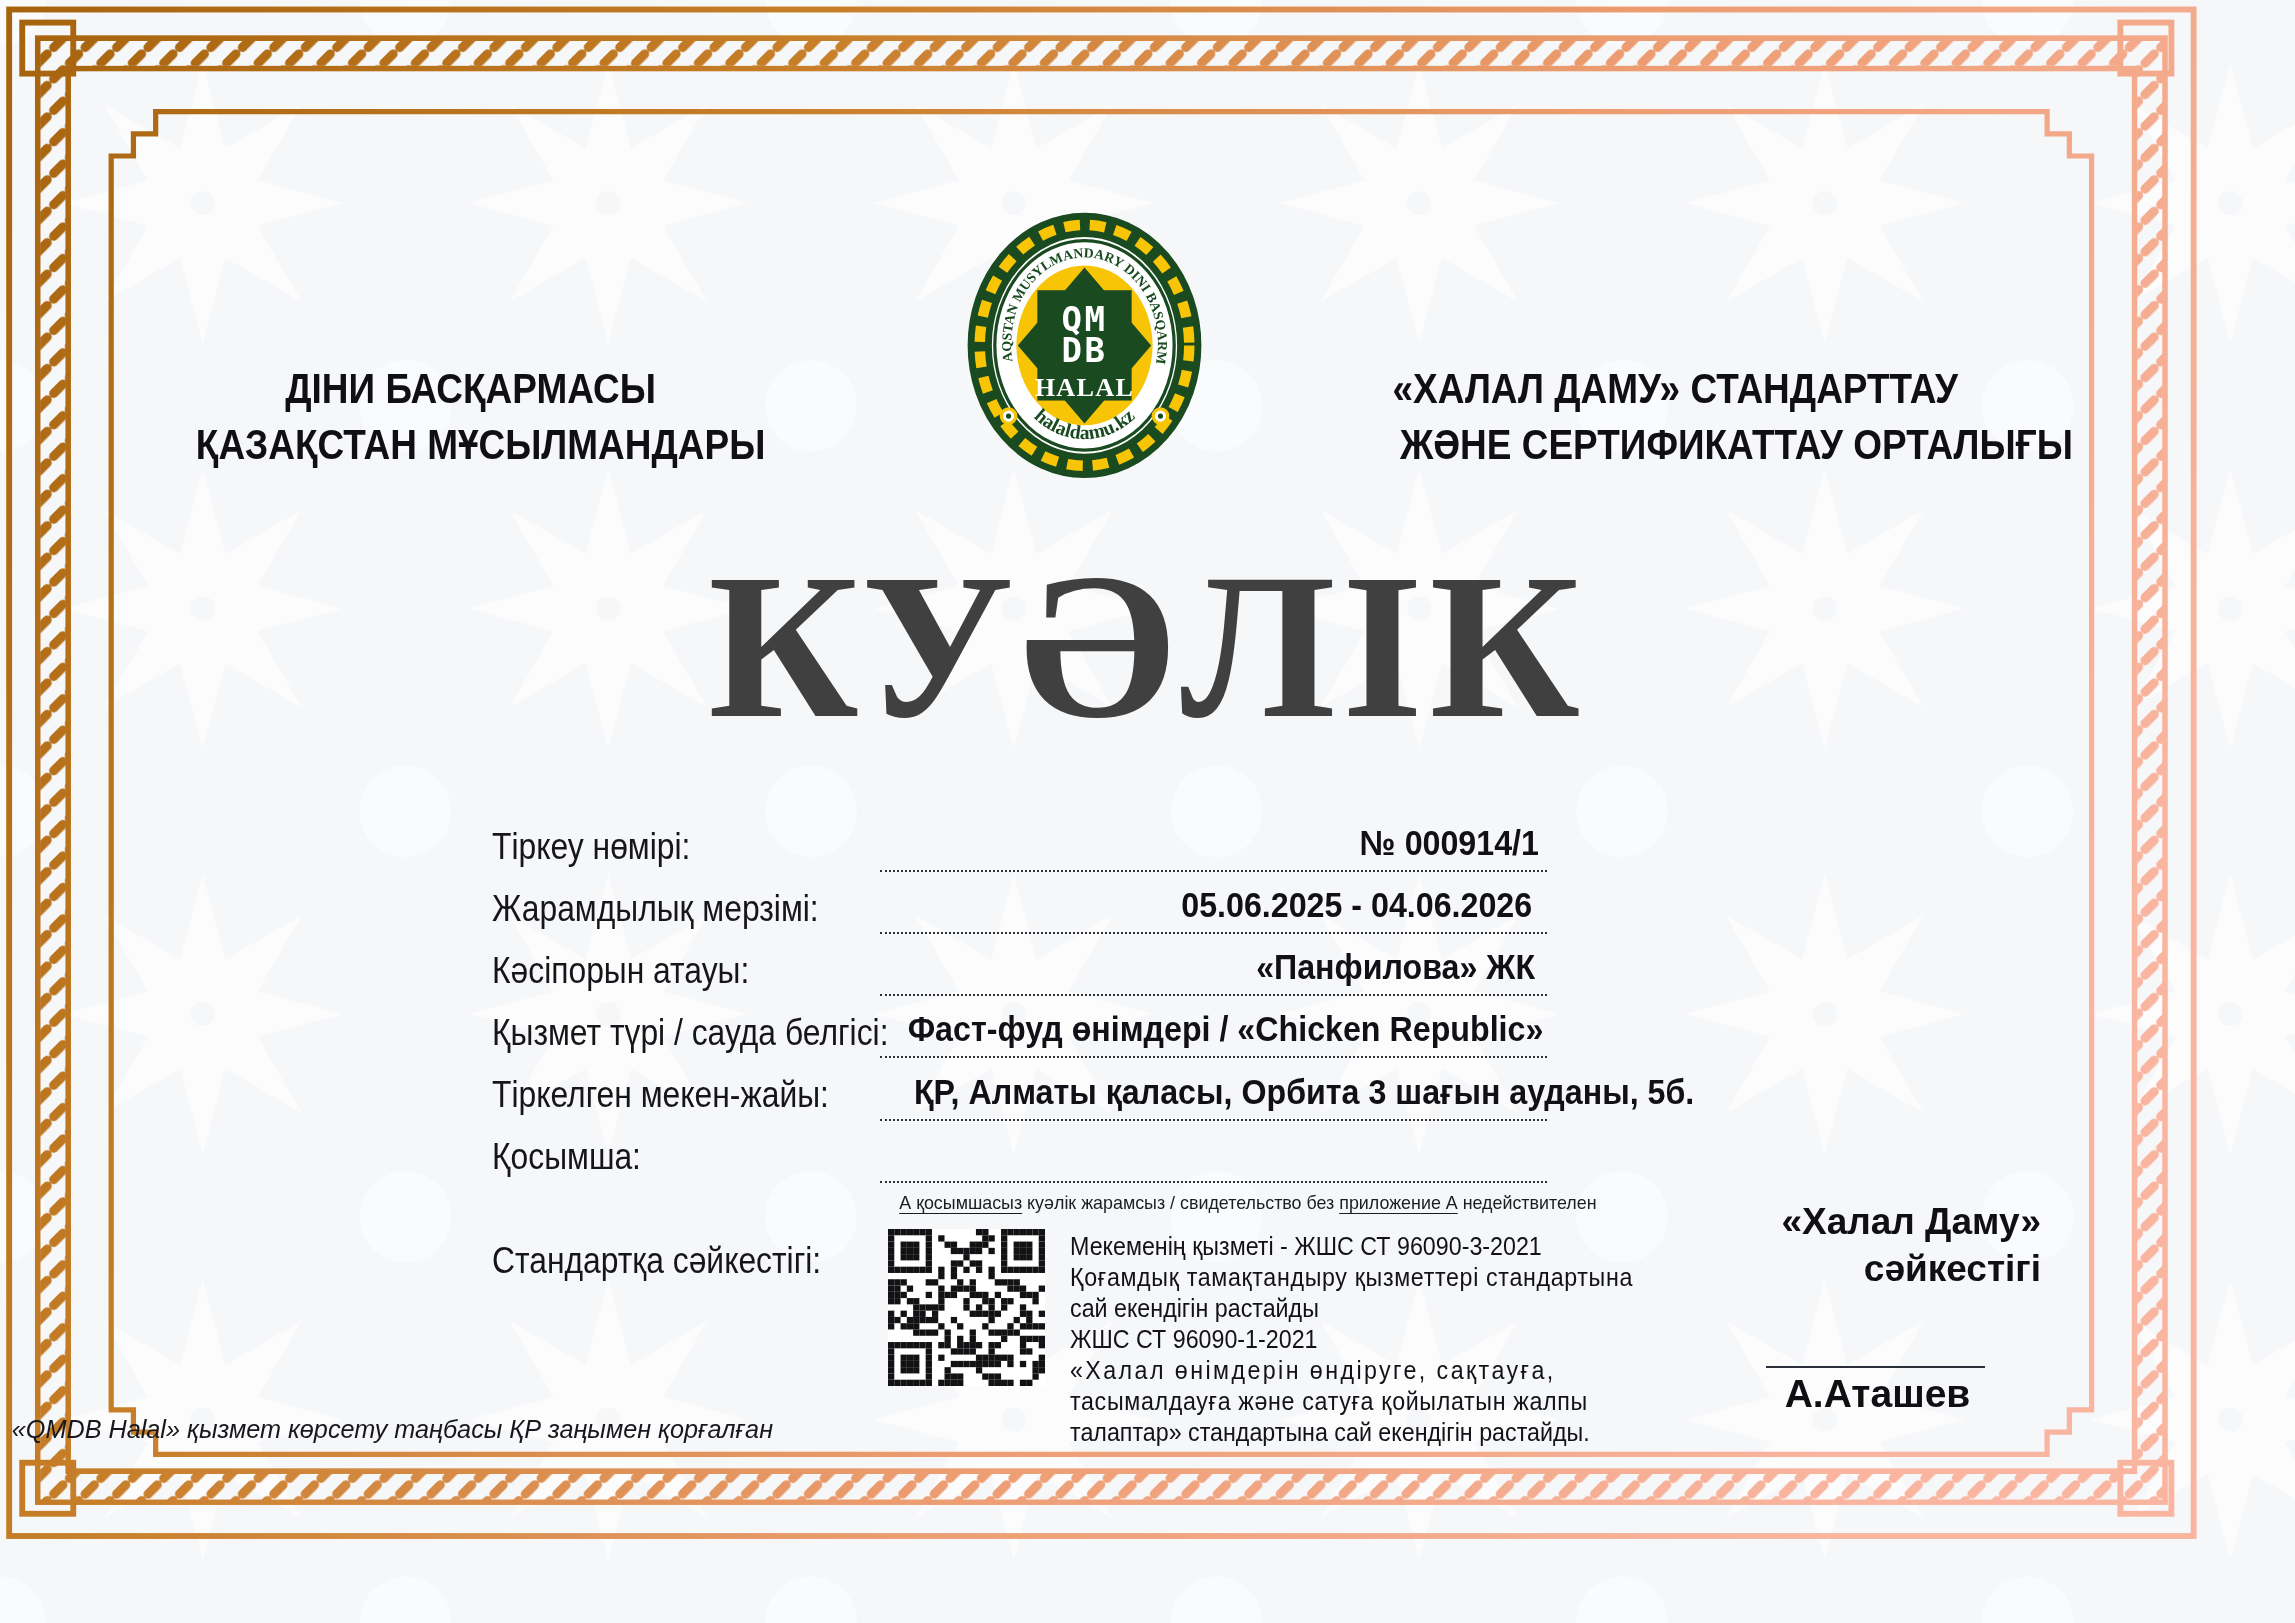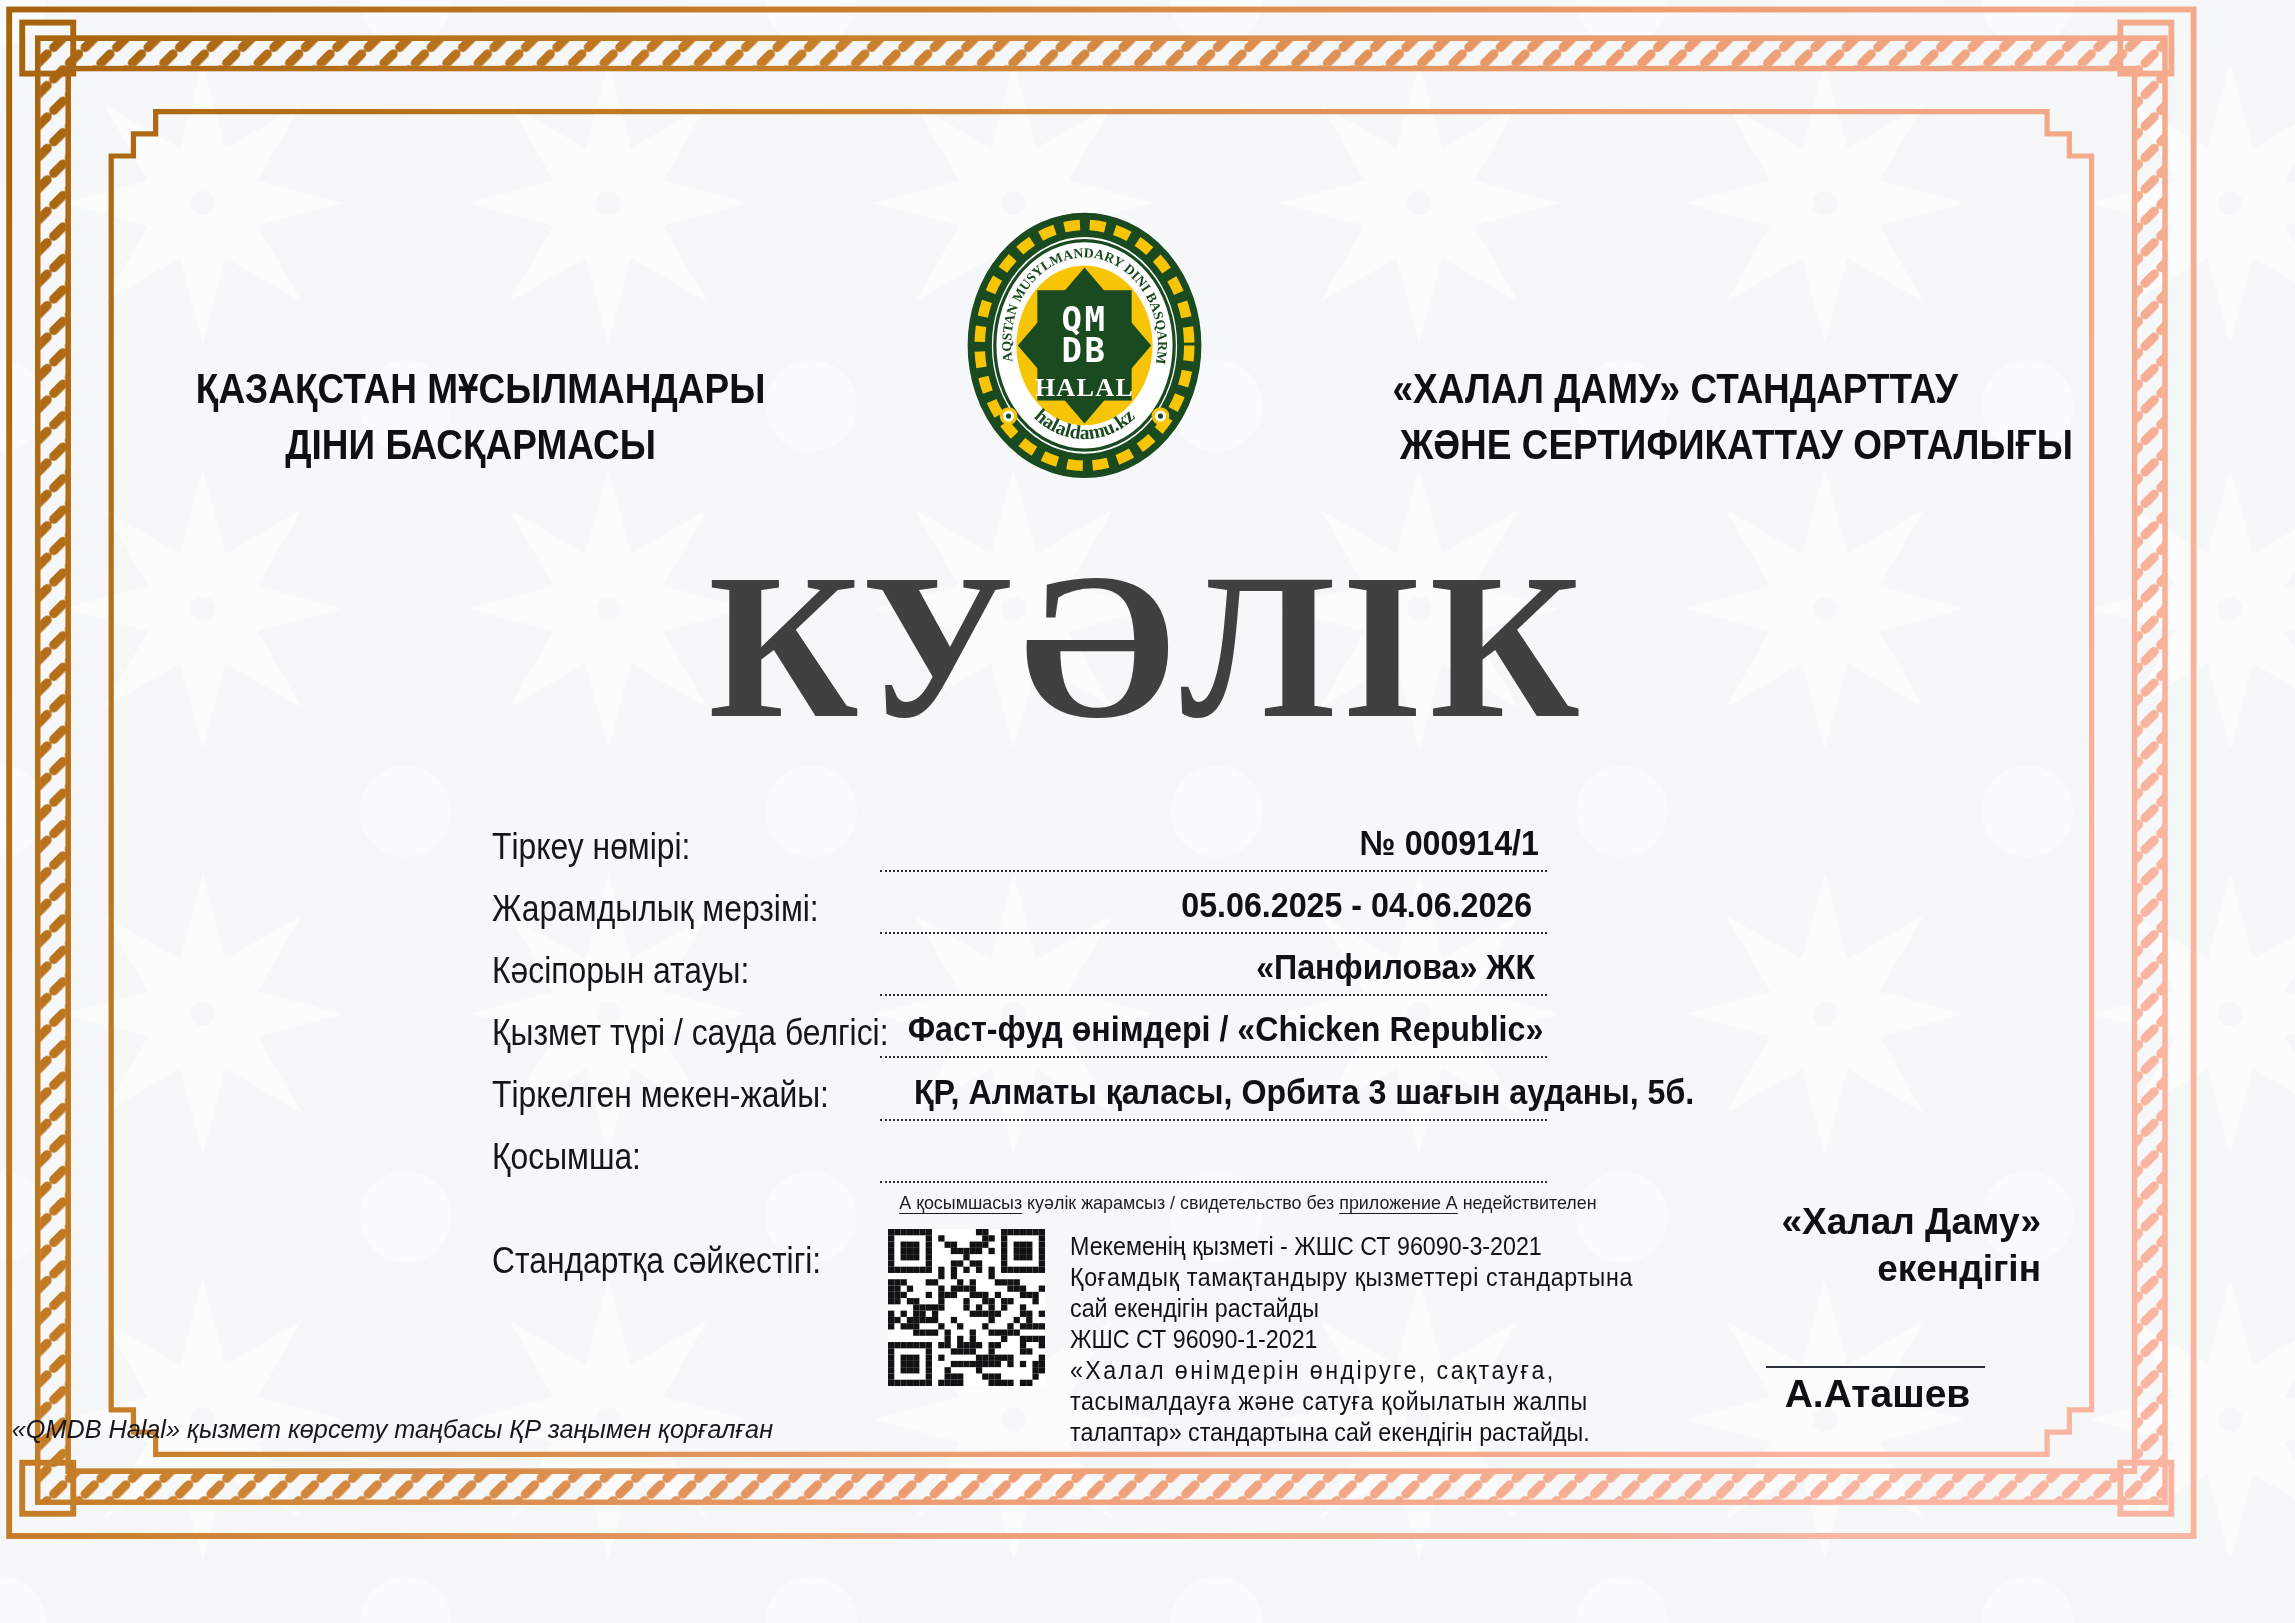--- a/index.html
+++ b/index.html
@@ -95,22 +95,22 @@
         <path fill="none" stroke="white" stroke-width="8" d="M238 170 H3130 L3130 204 L3164 204 L3164 238 L3198 238 V2155
              L3164 2155 L3164 2189 L3130 2189 L3130 2223 H238
              L238 2189 L204 2189 L204 2155 L170 2155 V238
              L204 238 L204 204 L238 204 Z"></path>
       </mask>
     </defs>
     <rect width="3509" height="2482" fill="url(#bordergrad)" mask="url(#framemask)"></rect>
   </svg>
 
   <div class="hdr hdr-left">
+    <div><span class="cond">ДІНИ БАСҚАРМАСЫ</span></div>
     <div><span class="cond">ҚАЗАҚСТАН МҰСЫЛМАНДАРЫ</span></div>
-    <div><span class="cond">ДІНИ БАСҚАРМАСЫ</span></div>
   </div>
   <div class="hdr hdr-right">
     <div><span class="cond">«ХАЛАЛ ДАМУ» СТАНДАРТТАУ</span></div>
     <div><span class="cond">ЖӘНЕ СЕРТИФИКАТТАУ ОРТАЛЫҒЫ</span></div>
   </div>
 
   <svg class="logo" width="275" height="304" viewBox="0 0 420 464">
     <ellipse cx="210" cy="228" rx="160" ry="184" fill="#ffffff" stroke="#1A4A20" stroke-width="37"></ellipse>
     <ellipse cx="210" cy="228" rx="160" ry="184" fill="none" stroke="#F8C506" stroke-width="16" stroke-dasharray="24 15"></ellipse>
     <ellipse cx="210" cy="228" rx="137" ry="160" fill="#ffffff" stroke="#1A4A20" stroke-width="5"></ellipse>
@@ -491,21 +491,21 @@
     <div class="ln sp1">Қоғамдық тамақтандыру қызметтері стандартына</div>
     <div class="ln">сай екендігін растайды</div>
     <div class="ln">ЖШС СТ 96090-1-2021</div>
     <div class="ln sp2">«Халал өнімдерін өндіруге, сақтауға,</div>
     <div class="ln sp1">тасымалдауға және сатуға қойылатын жалпы</div>
     <div class="ln">талаптар» стандартына сай екендігін растайды.</div>
   </div>
 
   <div class="director">
     <div>«Халал Даму»</div>
-    <div>екендігін</div>
+    <div>сәйкестігі</div>
   </div>
   <div class="sig-line"></div>
   <div class="sig-name">А.Аташев</div>
 
   <div class="footer">
     <span class="in">«QMDB Halal» қызмет көрсету таңбасы ҚР заңымен қорғалған</span>
   </div>
 
 </div>
 

